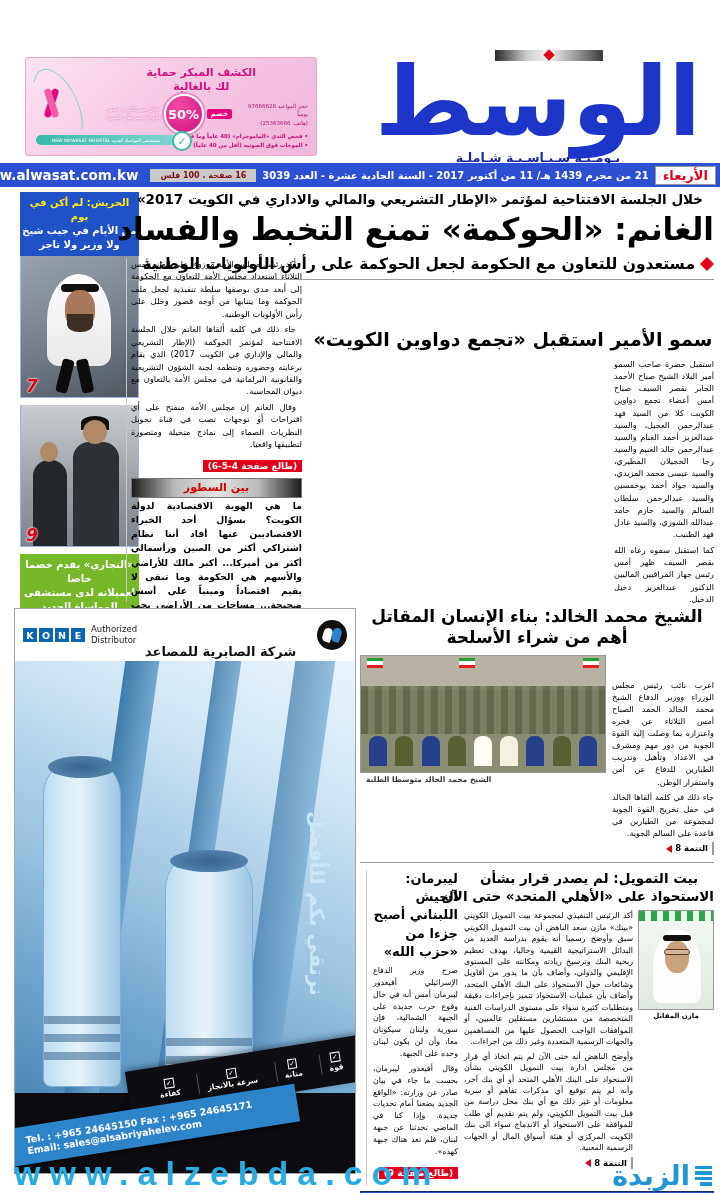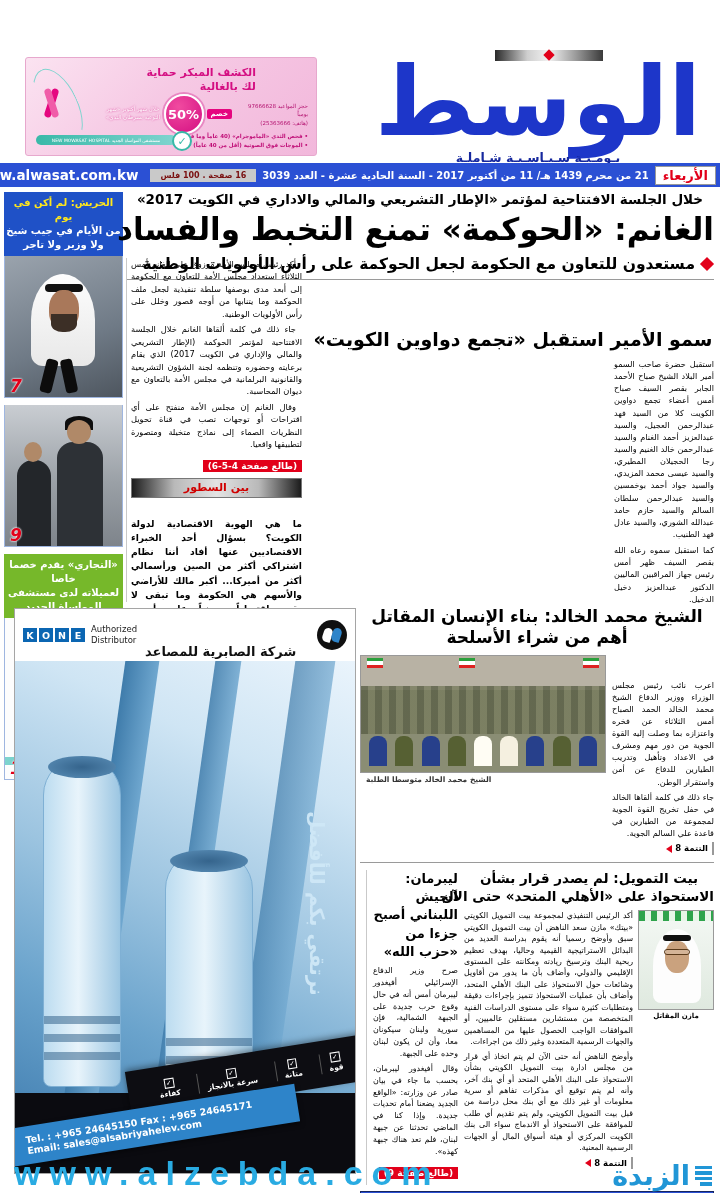--- a/index.html
+++ b/index.html
@@ -14,21 +14,21 @@
   .pink-ad {
     position:absolute; left:25px; top:57px; width:292px; height:99px;
     background:linear-gradient(135deg,#fbe3f1 0%,#f6c9e4 45%,#f2b7db 100%);
     border:1px solid #e7a8cd; border-radius:3px; overflow:hidden; font-size:6px;
   }
   .pink-ad .dancer { position:absolute; left:6px; top:8px; width:46px; height:84px; }
   .dancer .curve { position:absolute; width:40px; height:80px; border:1.5px solid #7fd4cf; border-radius:50%; border-left-color:transparent; border-bottom-color:transparent; transform:rotate(-25deg); }
   .dancer .rib1,.dancer .rib2 { position:absolute; width:7px; height:30px; background:#e5067f; border-radius:6px; top:22px; left:16px; }
   .dancer .rib1 { transform:rotate(18deg); }
   .dancer .rib2 { transform:rotate(-18deg); background:#f05ca8; }
-  .pink-title { position:absolute; right:60px; top:8px; color:#d40f82; font-weight:bold; font-size:11px; line-height:1.25; }
+  .pink-title { position:absolute; right:60px; top:8px; text-align:center; color:#d40f82; font-weight:bold; font-size:11px; line-height:1.25; }
   .pink-book { position:absolute; right:8px; top:44px; width:70px; color:#b3106e; font-size:5.5px; line-height:1.5; text-align:right; }
   .disc-wrap { position:absolute; right:84px; top:36px; display:flex; align-items:center; gap:3px; direction:rtl; }
   .disc-label { color:#fff; background:#e5067f; font-size:7px; font-weight:bold; padding:1px 4px; border-radius:2px; }
   .disc-circle { width:40px; height:40px; border-radius:50%; background:radial-gradient(circle at 35% 30%,#f14ba0,#d40f82); border:2px solid #fff; color:#fff; font-weight:bold; font-size:13px; display:flex; align-items:center; justify-content:center; box-shadow:0 0 0 2px #e887c2; }
   .pink-period { position:absolute; right:148px; top:47px; width:70px; color:#fff; font-size:5.5px; line-height:1.5; text-align:center; text-shadow:0 0 2px #d40f82; }
   .pink-bullets { position:absolute; right:8px; bottom:5px; width:130px; color:#c00e77; font-size:5.5px; font-weight:bold; line-height:1.6; text-align:right; }
   .teal-ribbon { position:absolute; left:10px; bottom:10px; width:140px; height:10px; background:linear-gradient(90deg,#39b9a8,#7fd4cf); border-radius:6px; color:#fff; font-size:4.5px; display:flex; align-items:center; justify-content:center; overflow:hidden; white-space:nowrap; }
   .teal-check { position:absolute; left:146px; bottom:4px; width:20px; height:20px; background:#fff; border:2px solid #39b9a8; border-radius:50%; color:#39b9a8; font-size:11px; font-weight:bold; display:flex; align-items:center; justify-content:center; }
 
   
@@ -41,21 +41,21 @@
 
   
   .datebar { position:absolute; left:0; top:163px; width:720px; height:24px; background:#2b50d4; display:flex; align-items:center; direction:rtl; padding:0 4px; gap:6px; }
   .daybox { background:#fff; color:#e2001a; font-weight:bold; font-size:13px; padding:1px 7px; border:1px solid #999; }
   .dateline { color:#fff; font-size:10px; font-weight:bold; white-space:nowrap; }
   .pagesbox { background:#c9c9c9; color:#7a1010; font-size:8px; font-weight:bold; padding:2px 10px; white-space:nowrap; }
   .datebar .spacer { flex:1; }
   .siteurl { color:#fff; font-weight:bold; font-size:13.5px; direction:ltr; padding-left:8px; }
 
   
-  .sidebar { position:absolute; left:4px; top:192px; width:119px; display:flex; flex-direction:column; gap:7px; }
+  .sidebar { position:absolute; left:20px; top:192px; width:119px; display:flex; flex-direction:column; gap:7px; }
   .teaser { width:100%; }
   .teaser .t-title { background:#1f51c7; color:#fff; font-size:10px; font-weight:bold; text-align:center; padding:4px 2px; line-height:1.4; }
   .teaser .t-title .yl { color:#ffe71c; }
   .teaser.green .t-title { background:#76b82a; }
   .t-photo { position:relative; width:100%; height:142px; overflow:hidden; border:1px solid #9fb6e0; border-top:none; }
   .pagenum { position:absolute; bottom:1px; left:5px; color:#e2001a; font-size:17px; font-weight:bold; text-shadow:0 0 2px #fff,0 0 2px #fff; font-style:italic; }
   
   .ph-harish { background:linear-gradient(160deg,#9aa3ad 0%,#6f7a86 60%,#4e565f 100%); }
   .ph-harish .ghutra { position:absolute; left:26px; top:18px; width:64px; height:92px; background:linear-gradient(#fdfdfd,#e8e8e8); border-radius:50% 50% 12px 12px; }
   .ph-harish .face { position:absolute; left:44px; top:34px; width:30px; height:40px; background:#a9785a; border-radius:45%; }
@@ -112,21 +112,21 @@
   .afig::before { content:""; position:absolute; top:-4px; left:6px; width:14px; height:14px; border-radius:50%; background:#b08968; }
   .afig:nth-child(odd){ background:linear-gradient(#fffdf6,#e7dcc2); height:104px; }
   .afig:nth-child(even){ background:linear-gradient(#e8c28a,#c78a4a); }
   .afig:nth-child(3){ background:linear-gradient(#f4e9e9,#d9c4c4); }
   .afig:nth-child(7){ background:linear-gradient(#3b3b3b,#1d1d1d); }
   .amir-caption { font-size:7.5px; font-weight:bold; color:#333; text-align:left; margin-top:2px; padding-left:14px; }
   .ghanem-col { flex:1; padding-left:4px; padding-right:10px; border-left:1px solid #c9c9c9; }
   .ghanem-body { font-size:8.3px; text-align:justify; line-height:1.5; }
   .ghanem-body p { margin-bottom:3px; text-indent:6px; }
   .red-tag { display:inline-block; background:#e2001a; color:#fff; font-size:9px; font-weight:bold; padding:1px 5px; margin:2px 0 6px; }
-  .bl-banner { height:20px; background:linear-gradient(90deg,#1c1c1c,#b9b9b9 25%,#e3e3e3 50%,#b9b9b9 75%,#1c1c1c); border:1px solid #777; display:flex; align-items:center; justify-content:center; margin-bottom:19px; }
+  .bl-banner { height:20px; background:linear-gradient(90deg,#1c1c1c,#b9b9b9 25%,#e3e3e3 50%,#b9b9b9 75%,#1c1c1c); border:1px solid #777; display:flex; align-items:center; justify-content:center; margin-bottom:1px; }
   .bl-banner span { color:#d00000; font-size:11px; font-weight:bold; }
   .bl-body { font-size:9.2px; font-weight:bold; text-align:justify; line-height:1.55; }
   .end-rule { margin-top:8px; height:5px; background:linear-gradient(90deg,#1c1c1c,#cfcfcf 50%,#1c1c1c); }
 
   
   .kone { position:absolute; left:14px; top:608px; width:342px; height:566px; border:1px solid #a5a5a5; background:#fff; overflow:hidden; }
   .kone-head { height:52px; display:flex; direction:rtl; align-items:center; padding:0 8px; gap:8px; }
   .sab-logo { width:30px; height:30px; background:#101010; border-radius:50%; position:relative; flex:0 0 auto; }
   .sab-logo i { position:absolute; width:9px; height:14px; border-radius:6px 6px 1px 6px; }
   .sab-logo .c1 { background:#fff; left:6px; top:8px; transform:rotate(18deg); }

